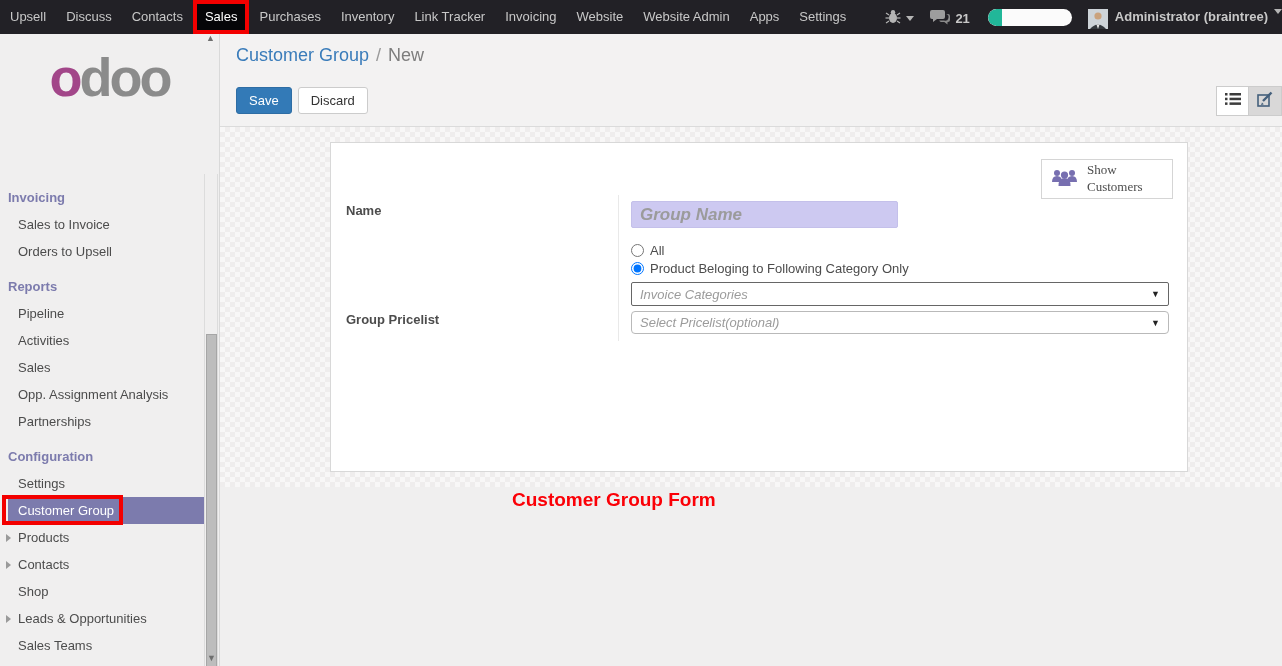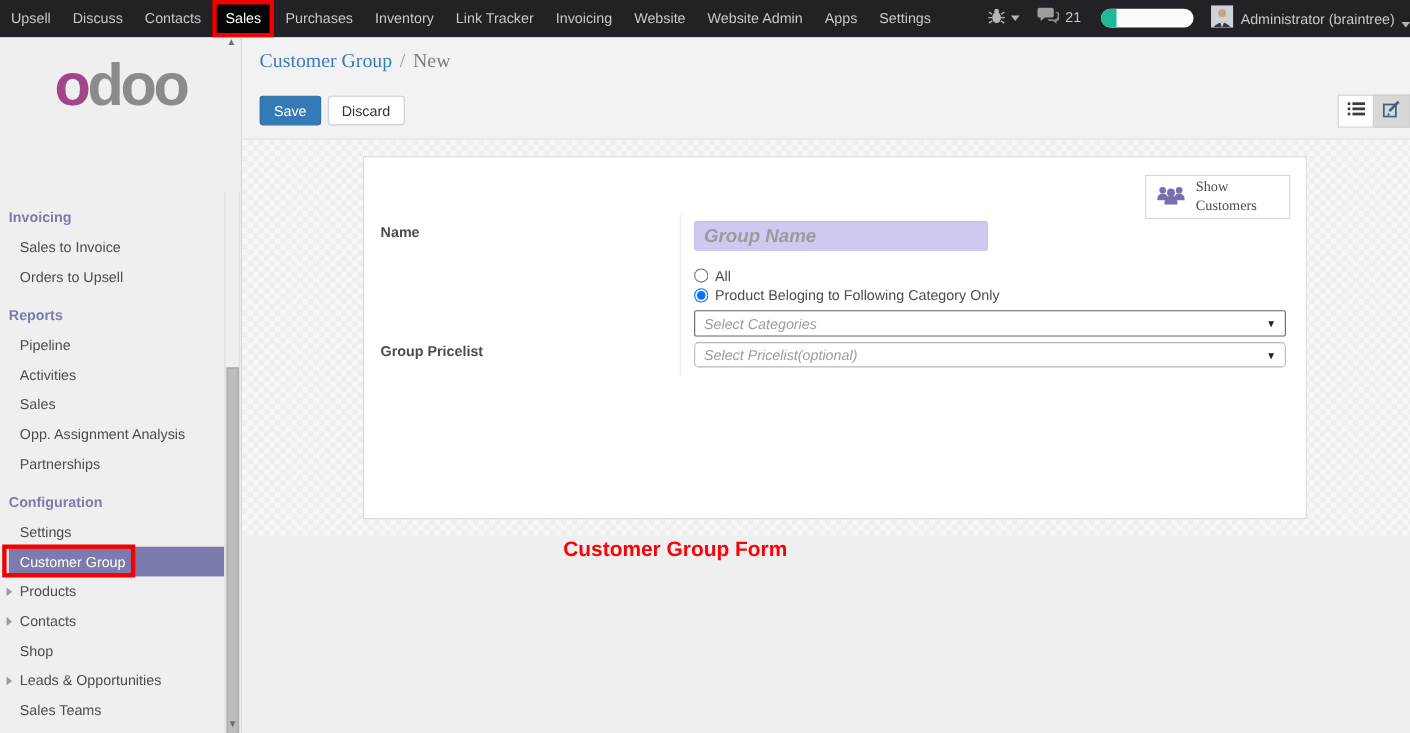--- a/index.html
+++ b/index.html
@@ -2,21 +2,21 @@
 <html><head>
 <meta charset="utf-8">
 <style>
   * { margin:0; padding:0; box-sizing:border-box; }
   html,body { width:1282px; height:666px; overflow:hidden; font-family:"Liberation Sans", sans-serif; background:#f0efef; }
 
   
   .topnav { position:absolute; top:0; left:0; width:1282px; height:34px; background:#222126; display:flex; align-items:center; color:#c8c8c8; font-size:13px; }
   .nav-item { padding:0 10px; height:34px; line-height:34px; cursor:pointer; white-space:nowrap; }
   .nav-item.active { background:#050508; color:#fff; border:4px solid #f30000; height:34px; line-height:25px; padding:0 8px; }
-  .nav-right { margin-left:auto; display:flex; align-items:flex-end; height:16px; }
+  .nav-right { margin-left:auto; display:flex; align-items:flex-start; height:16px;font-weight:bold; }
   .icon-wrap { display:flex; align-items:center; }
   .caret-down { width:0; height:0; border-left:4px solid transparent; border-right:4px solid transparent; border-top:5px solid #b5b5b5; display:inline-block; margin-left:5px; }
   .msg-count { margin-left:5px; color:#c8c8c8; }
   .progress-pill { width:84px; height:17px; background:#fbfbfb; border-radius:9px; margin:0 16px 0 18px; overflow:hidden; position:relative; }
   .progress-fill { position:absolute; left:0; top:0; width:14px; height:17px; background:#21b799; border-radius:9px 0 0 9px; }
   .avatar { width:20px; height:20px; background:#cfd4d8; margin-right:7px; overflow:hidden; }
   .user-name { white-space:nowrap; }
   .user-caret { margin:0 0 0 6px; }
 
   
@@ -31,21 +31,21 @@
   .red-box { position:absolute; left:-6px; top:-2px; width:121px; height:30px; border:4px solid #f30000; pointer-events:none; }
   .tri { position:absolute; left:6px; top:10px; width:0; height:0; border-left:5px solid #9a9a9a; border-top:4px solid transparent; border-bottom:4px solid transparent; }
   .sb-track { position:absolute; top:140px; bottom:0; left:204px; width:14px; border-left:1px solid #dcdcdc; border-right:1px solid #dcdcdc; background:#f0efef; }
   .sb-thumb { position:absolute; top:160px; left:1px; width:11px; height:346px; background:#bdbdbd; border:1px solid #a6a6a6; }
   .sb-up { position:absolute; top:-1px; left:206px; font-size:9px; color:#6e6e6e; }
   .sb-down { position:absolute; bottom:3px; left:2px; font-size:9px; color:#6e6e6e; }
 
   
   .main { position:absolute; left:220px; top:34px; width:1062px; height:632px; }
   .control-panel { position:relative; height:93px; background:#f3f2f2; border-bottom:1px solid #dbdbdb; }
-  .breadcrumb { position:absolute; left:16px; top:11px; font-size:18px;font-family:Liberation Serif, serif; }
+  .breadcrumb { position:absolute; left:16px; top:11px; font-size:18px; }
   .bc-parent { color:#3a7cba; cursor:pointer; }
   .bc-sep { color:#999; padding:0 7px; }
   .bc-current { color:#7d7d7d; }
   .btn-row { position:absolute; left:16px; top:53px; display:flex; gap:6px; }
   .btn { font-size:13px; padding:5px 12px; border-radius:3px; border:1px solid transparent; cursor:pointer; font-family:inherit; }
   .btn-primary { background:#337ab7; border-color:#2e6da4; color:#fff; }
   .btn-default { background:#fff; border-color:#ccc; color:#333; }
   .switcher { position:absolute; right:0; top:52px; display:flex; }
   .switch-btn { width:33px; height:30px; border:1px solid #ccc; background:#fff; display:flex; align-items:center; justify-content:center; cursor:pointer; }
   .switch-btn + .switch-btn { border-left:none; }
@@ -245,21 +245,21 @@
           <input type="radio" name="visible_product" style="">
           <span>All</span>
         </label>
         <label class="radio-row">
           <input type="radio" name="visible_product" checked="checked" style="">
           <span>Product Beloging to Following Category Only</span>
         </label>
       </div>
 
       <div class="select-box select-categories">
-        <span>Select Categories</span>
+        <span>Invoice Categories</span>
         <span class="dd-arrow">▼</span>
       </div>
 
       <div class="lbl" style="left:15px; top:169px;">Group Pricelist</div>
       <div class="select-box select-pricelist">
         <span>Select Pricelist(optional)</span>
         <span class="dd-arrow">▼</span>
       </div>
 
     </div>

